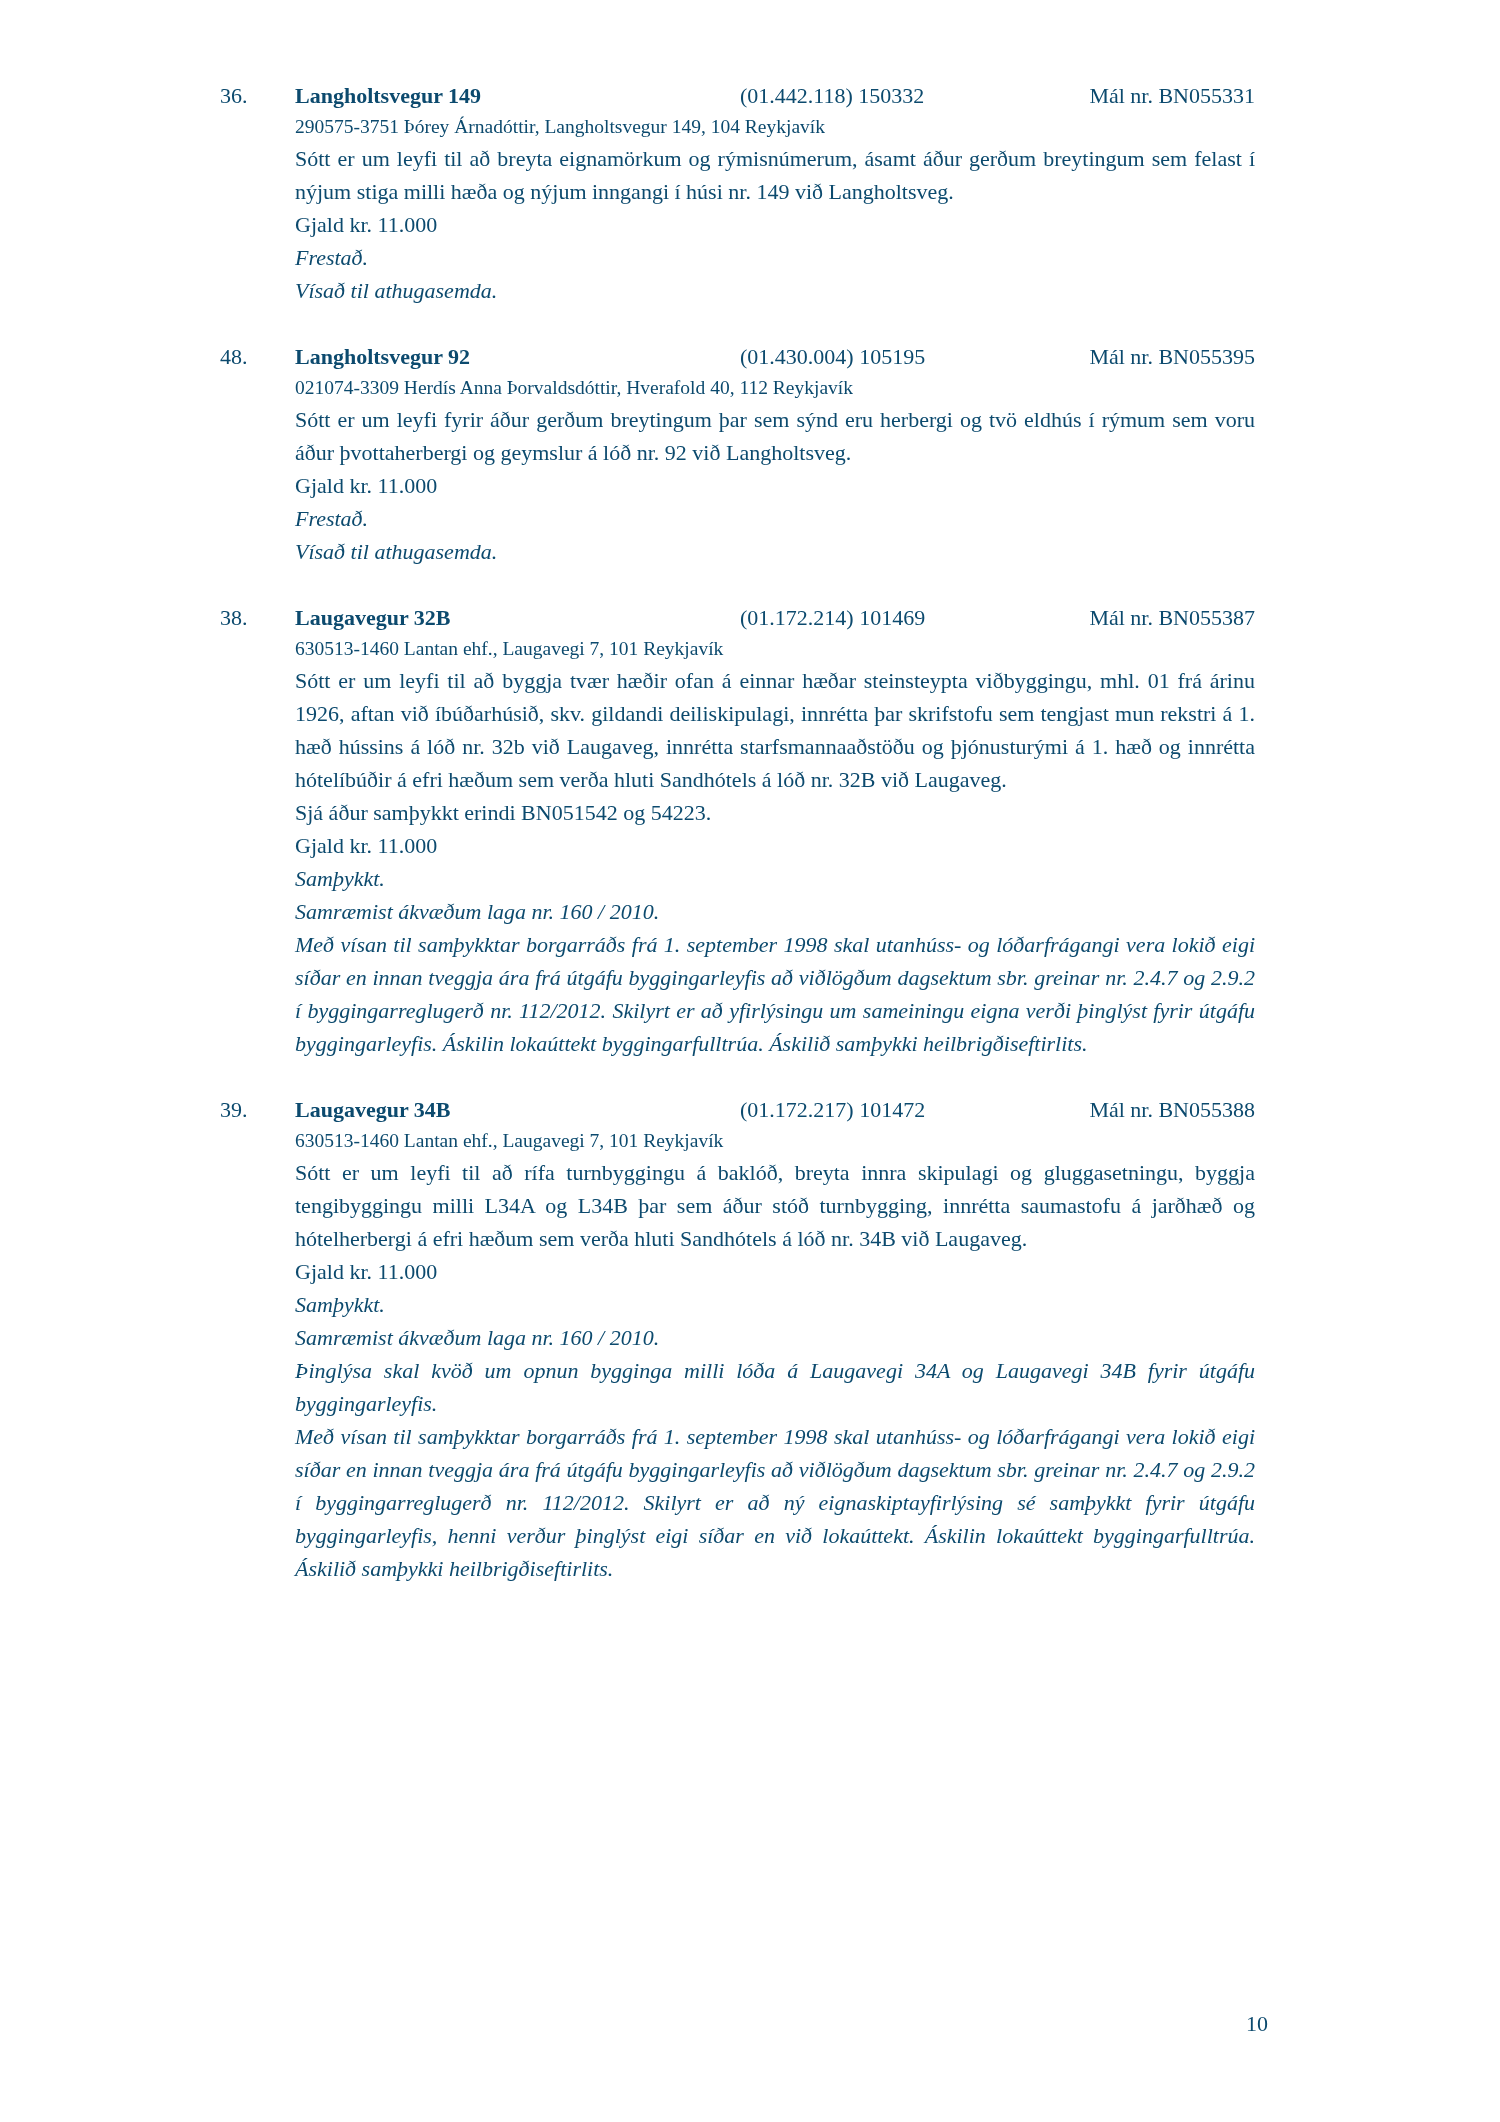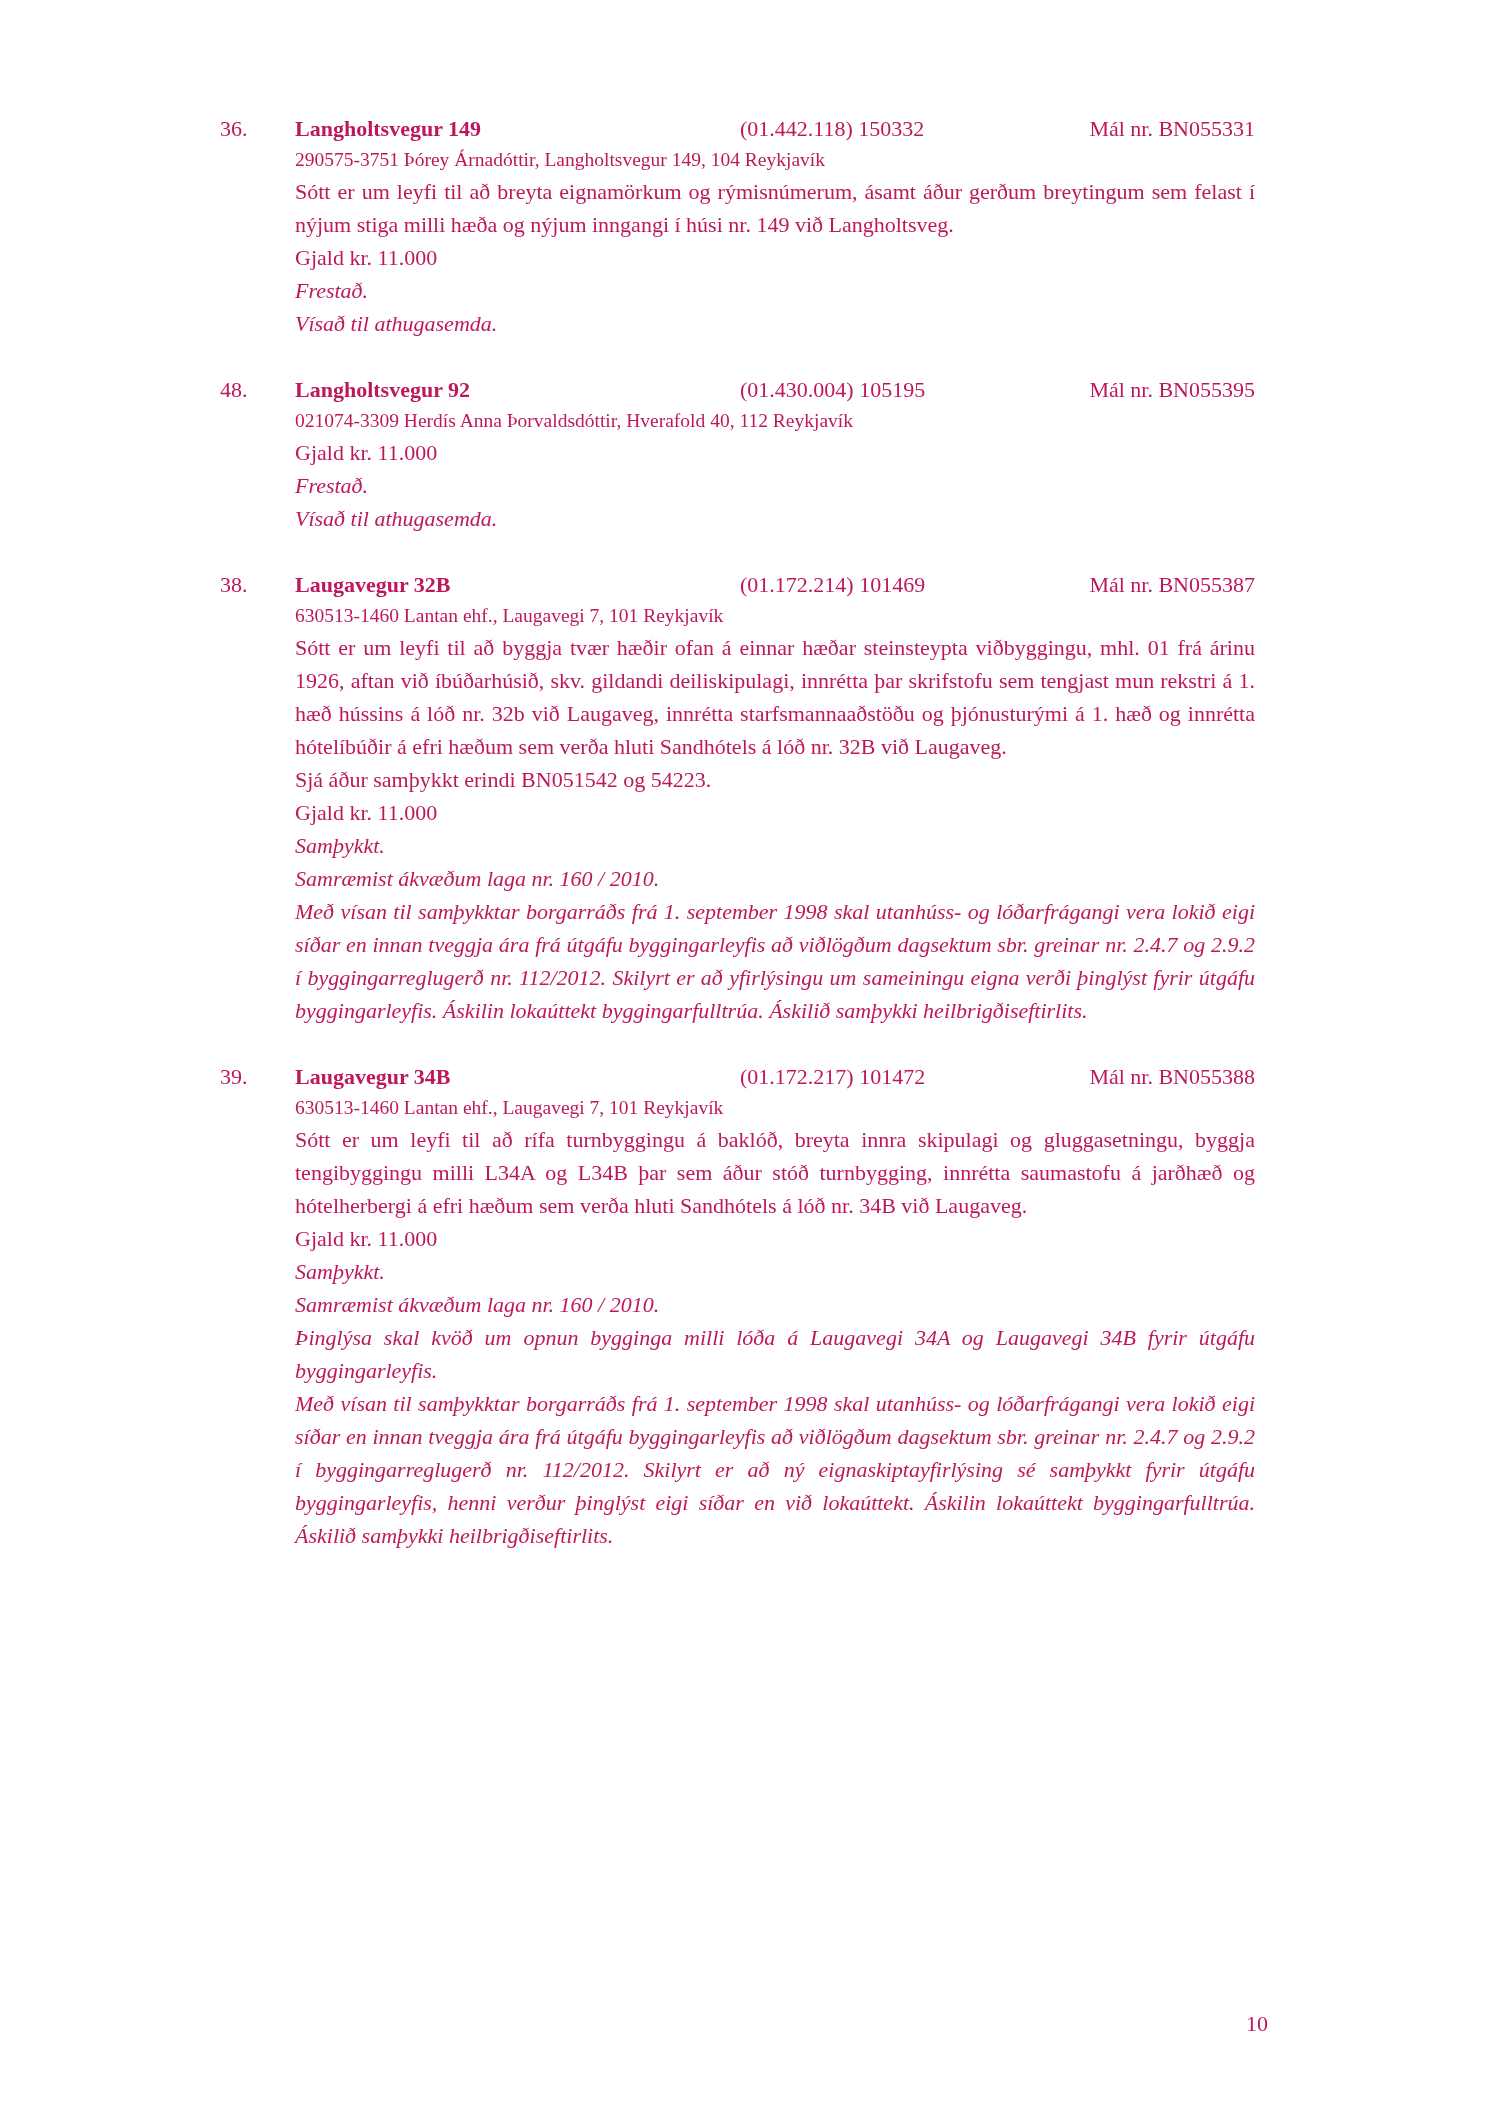--- a/index.html
+++ b/index.html
@@ -3,25 +3,25 @@
 <meta charset="utf-8">
 <style>
   * { margin: 0; padding: 0; box-sizing: border-box; }
   html, body { background: #e8e8e8; }
   .page {
     position: relative;
     width: 1500px;
     height: 2122px;
     margin: 0 auto;
     background: #ffffff;
-    color: #be185d;
+    color: #0c4a6e;
     font-family: "Liberation Serif", "DejaVu Serif", serif;
     font-size: 22px;
     line-height: 1.5;
-    padding: 112px 245px 0 220px;
+    padding: 79px 245px 0 220px;
     overflow: hidden;
   }
   .item { margin-bottom: 33px; }
   .item-header { display: flex; align-items: baseline; }
   .item-num  { flex: 0 0 75px; }
   .item-title { flex: 0 0 445px; font-weight: bold; }
   .item-ref  { flex: 1 1 auto; }
   .item-case { margin-left: auto; white-space: nowrap; }
   .item-content { margin-left: 75px; }
   .applicant { font-size: 19.5px; line-height: 30px; }
@@ -57,20 +57,21 @@
 
   <section class="item">
     <div class="item-header">
       <span class="item-num">48.</span>
       <span class="item-title">Langholtsvegur 92</span>
       <span class="item-ref">(01.430.004) 105195</span>
       <span class="item-case">Mál nr. BN055395</span>
     </div>
     <div class="item-content">
       <p class="applicant">021074-3309 Herdís Anna Þorvaldsdóttir, Hverafold 40, 112 Reykjavík</p>
+    <p class="para">Sótt er um leyfi fyrir áður gerðum breytingum þar sem sýnd eru herbergi og tvö eldhús í rýmum sem voru áður þvottaherbergi og geymslur á lóð nr. 92 við Langholtsveg.</p>
           <p class="para">Gjald kr. 11.000</p>
           <p class="para italic">Frestað.</p>
           <p class="para italic">Vísað til athugasemda.</p>
         </div>
   </section>
 
   <section class="item">
     <div class="item-header">
       <span class="item-num">38.</span>
       <span class="item-title">Laugavegur 32B</span>

